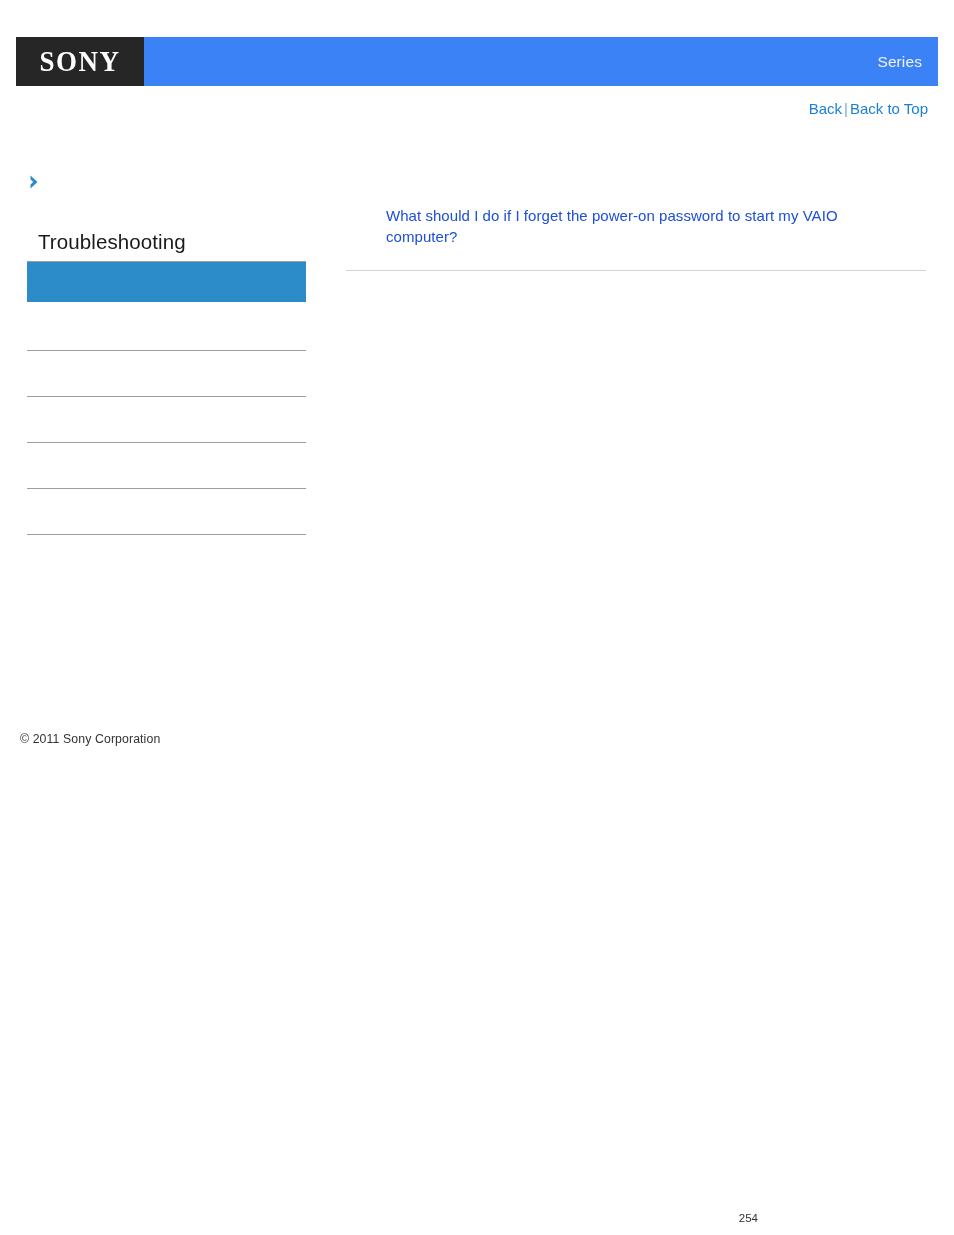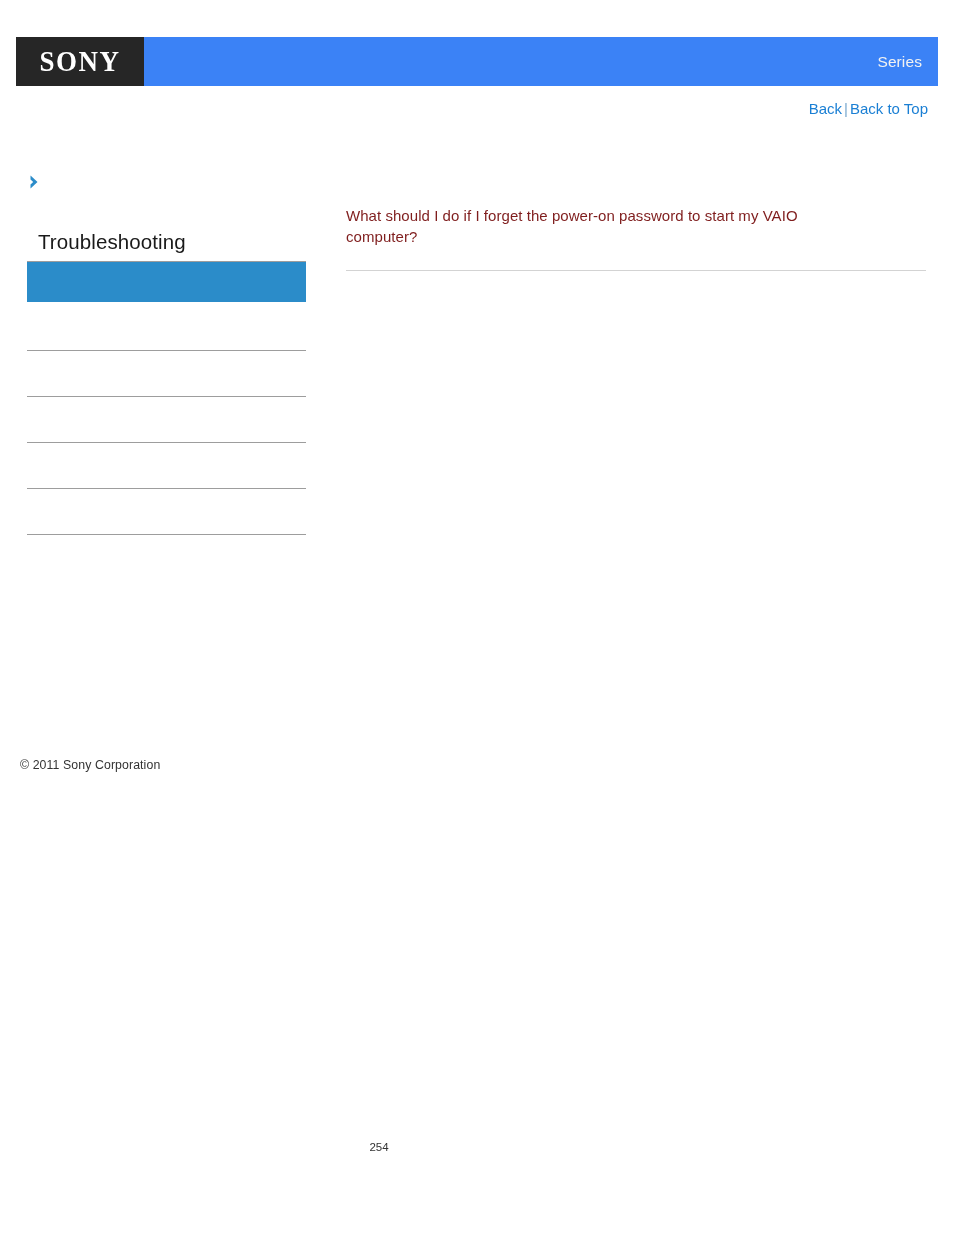--- a/index.html
+++ b/index.html
@@ -151,58 +151,59 @@
   }
   .nav-item-1 { top: 190px; }
   .nav-item-2 { top: 236px; }
   .nav-item-3 { top: 282px; }
   .nav-item-4 { top: 328px; }
   .nav-item-5 { top: 374px; }
 
   .copyright {
     position: absolute;
     left: 20px;
-    top: 598px;
+    top: 572px;
     color: #333333;
     font-size: 12.3px;
     letter-spacing: 0.1px;
   }
 
   
   .main {
     position: absolute;
     left: 346px;
     top: 206px;
     width: 580px;
   }
   .article-link {
     display: block;
-    color: #7f1d1d;
+    color: #1d4ed8;
     font-size: 15px;
     line-height: 20.5px;
     text-decoration: none;
     letter-spacing: 0.05px;
     max-width: 505px;
+    margin-left: 40px;
   }
   .content-rule {
     position: absolute;
     left: 0;
     top: 64px;
     width: 580px;
     height: 1px;
     background: #d3d3d3;
   }
 
   
   .page-number {
     position: absolute;
     left: 0;
-    top: 1141px;
+    top: 1212px;
     width: 758px;
-    text-align: center;
+    text-align: right;
     color: #333333;
     font-size: 11.5px;
   }
 </style>
 </head>
 <body>
 
 <div class="header-bar">
   <div class="logo-block">
     <span class="sony-logo">SONY</span>

